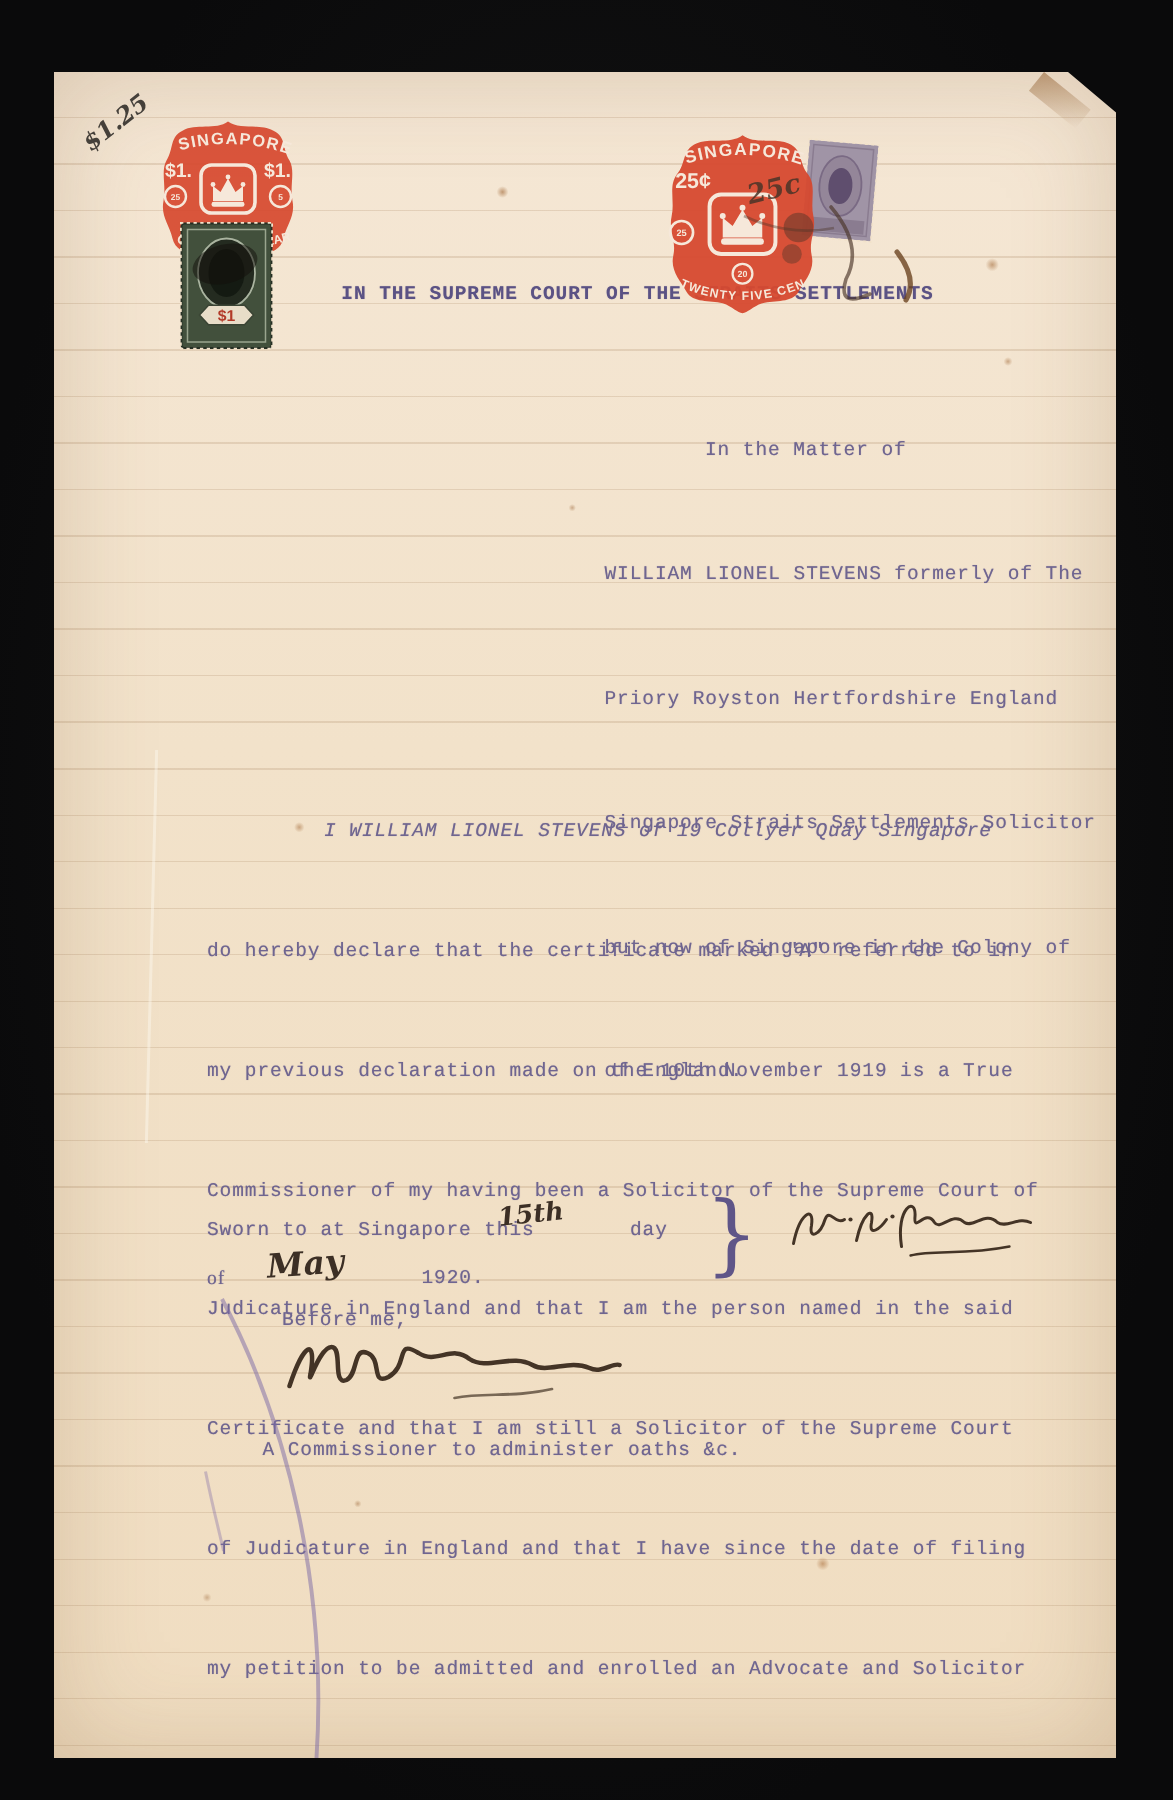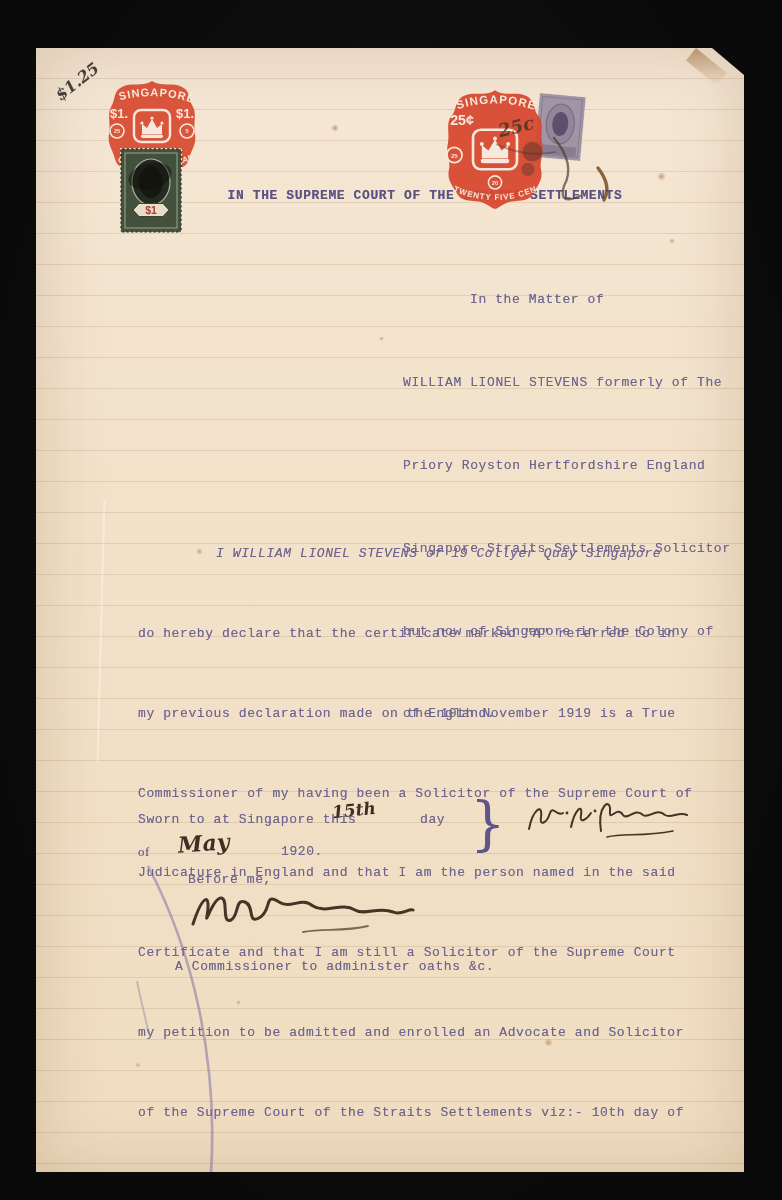--- a/index.html
+++ b/index.html
@@ -80,20 +80,21 @@
     <div>of England.</div>
   </div>
 
   <div class="bodytext">
     <div class="indent">I WILLIAM LIONEL STEVENS of 19 Collyer Quay Singapore</div>
     <div>do hereby declare that the certificate marked "A" referred to in</div>
     <div>my previous declaration made on the 10th November 1919 is a True</div>
     <div>Commissioner of my having been a Solicitor of the Supreme Court of</div>
     <div>Judicature in England and that I am the person named in the said</div>
     <div>Certificate and that I am still a Solicitor of the Supreme Court</div>
+    <div>of Judicature in England and that I have since the date of filing</div>
     <div>my petition to be admitted and enrolled an Advocate and Solicitor</div>
     <div>of the Supreme Court of the Straits Settlements viz:- 10th day of</div>
     
     
     
   </div>
 
   <div class="typed" style="left:102px;top:764px;">Sworn to at Singapore this</div>
   <div class="hand" style="left:296px;top:752px;font-size:17px;font-weight:bold;transform:rotate(-6deg);">15th</div>
   <div class="typed" style="left:384px;top:764px;">day</div>

